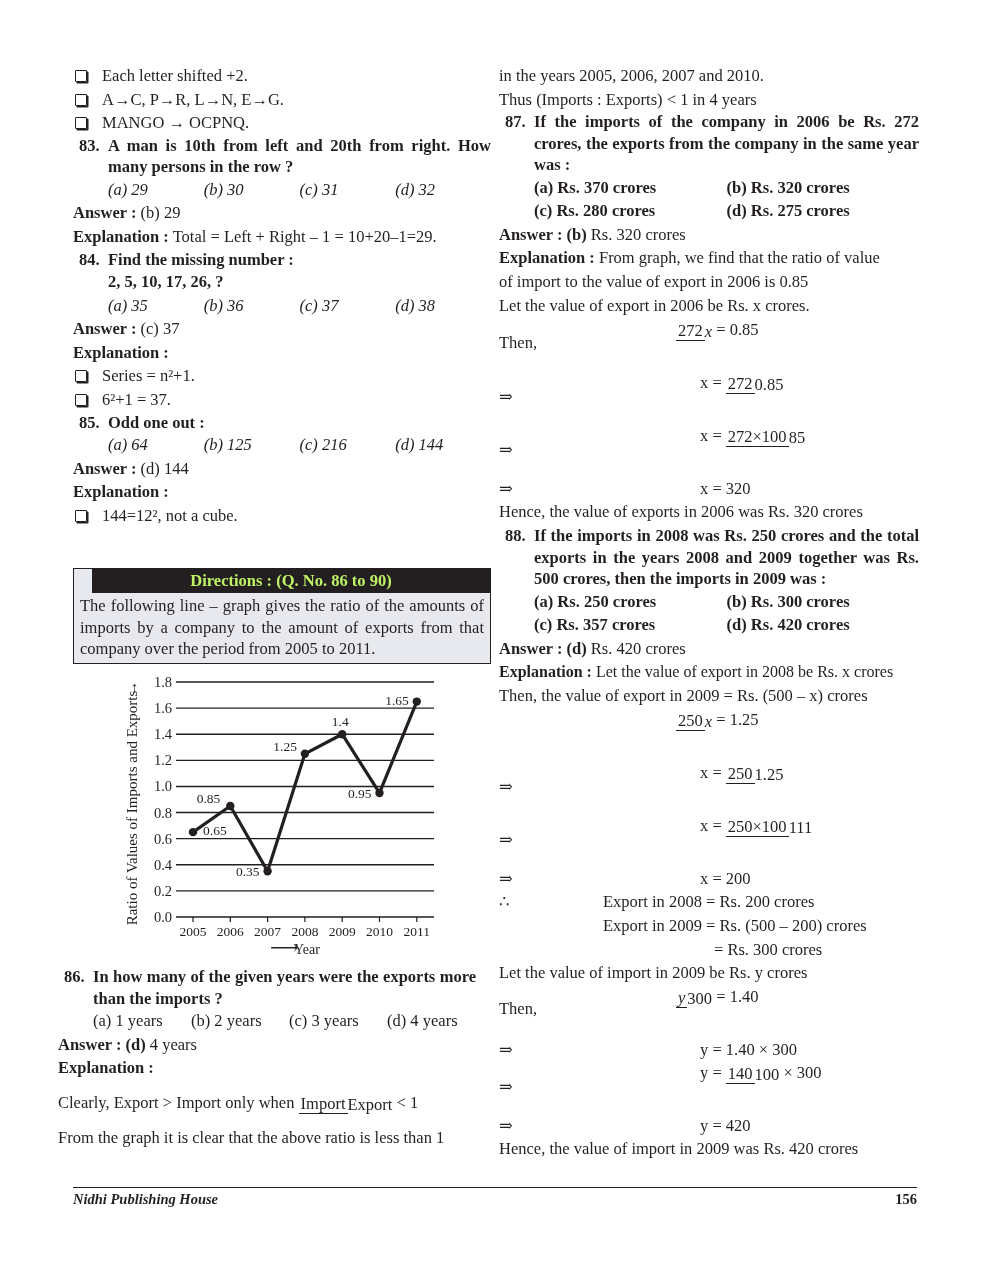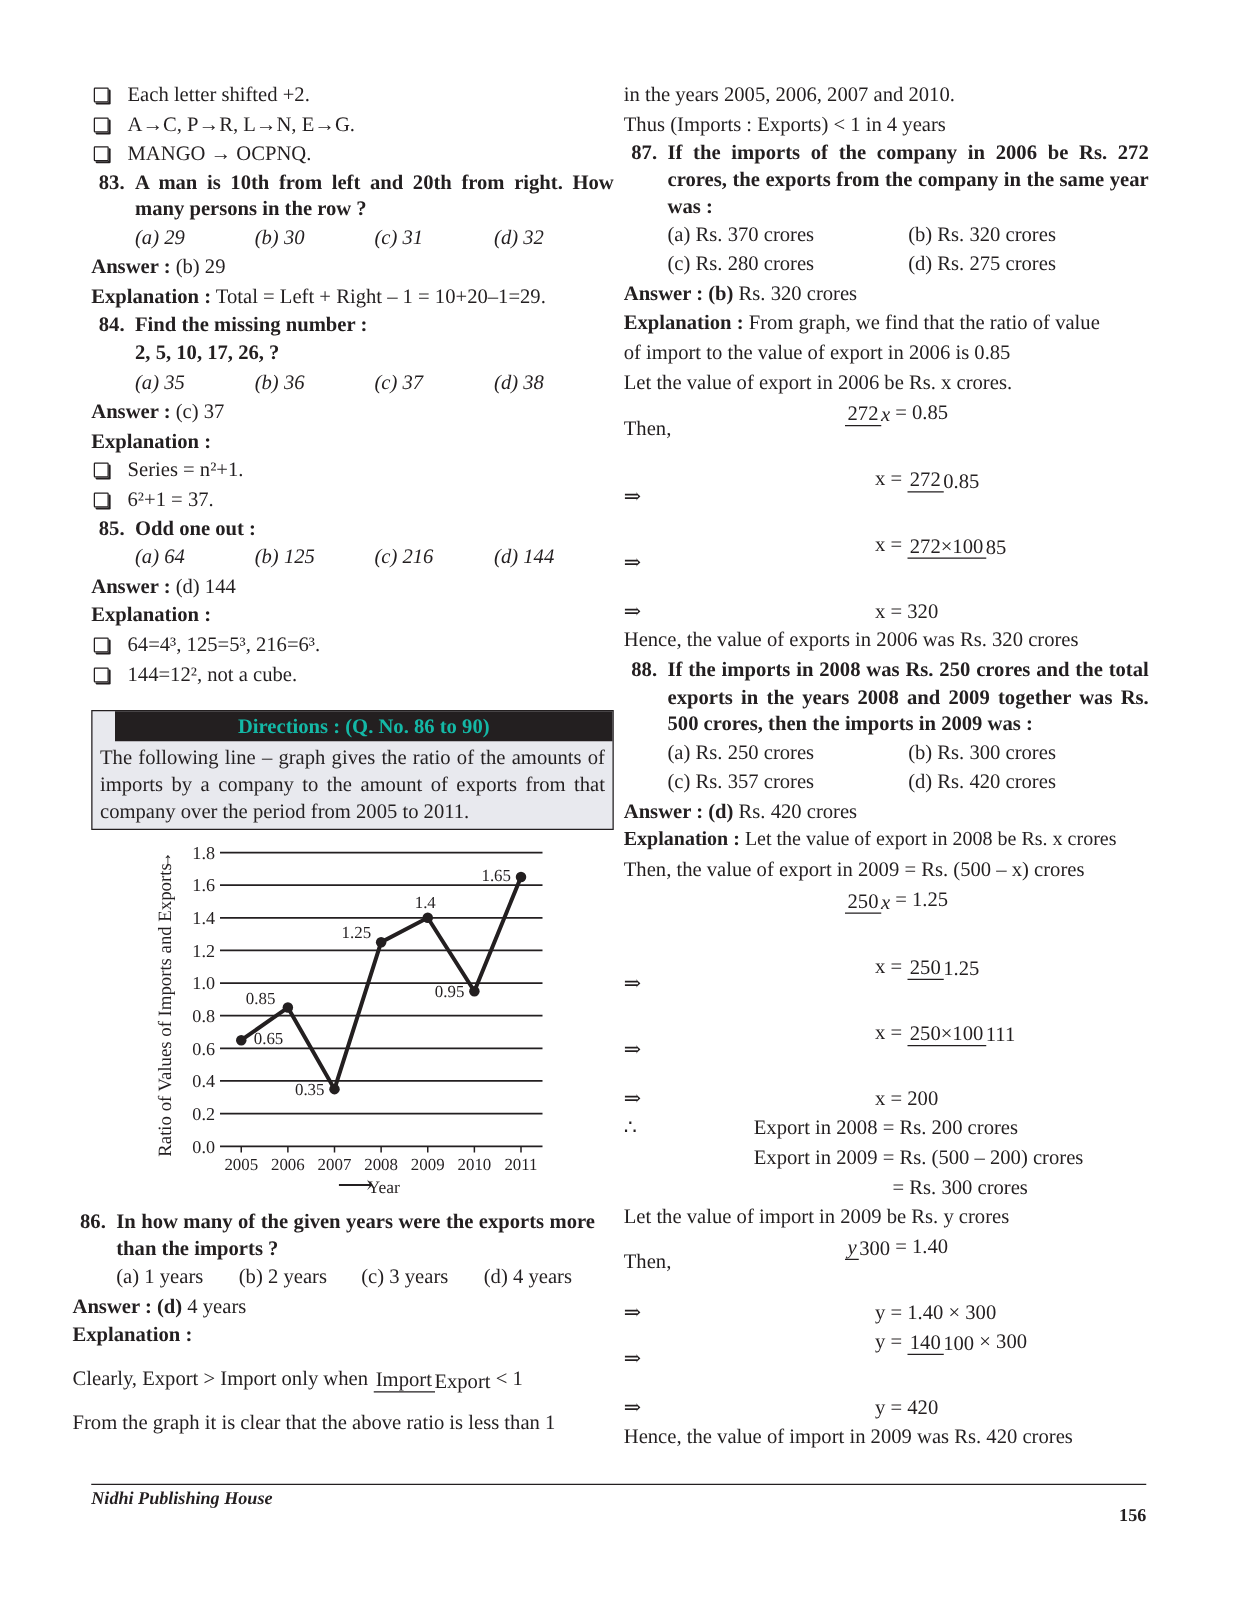--- a/index.html
+++ b/index.html
@@ -9,31 +9,31 @@
   #left{left:73px;width:418px;}
   #right{left:499px;width:420px;}
   .ln{position:relative;height:23.6px;line-height:23.6px;white-space:nowrap;}
   .bul{padding-left:29px;}
   .bul .box{position:absolute;left:2px;top:6px;width:10px;height:10px;border:1.6px solid #231f20;border-radius:1px;box-shadow:1.5px 1.5px 0 #231f20;}
   .q{font-weight:bold;padding-left:35px;text-indent:-29px;line-height:21.5px;height:auto;white-space:normal;text-align:justify;text-align-last:left;}
   .qn{display:inline-block;width:29px;text-indent:0;}
   .opts{padding-left:35px;display:flex;}
   .opts span{display:inline-block;}
   .o4 span{width:98px;font-style:italic;}
-  .o2 span{width:197px;}
+  .o2 span{width:197px;font-weight:bold;}
   b{font-weight:bold;}
   .dir{position:absolute;left:73px;top:568px;width:416px;border:1.5px solid #231f20;background:#e8e9ee;}
-  .dir-h{background:#231f20;color:#14b8a6;text-align:center;font-weight:bold;height:24px;line-height:24px;font-size:16.5px;margin-left:18px;}
+  .dir-h{background:#231f20;color:#bef264;text-align:center;font-weight:bold;height:24px;line-height:24px;font-size:16.5px;margin-left:18px;}
   .dir-b{padding:2px 6px 3px 6px;line-height:21.6px;text-align:justify;text-align-last:left;}
   .frac{display:inline-flex;align-items:center;vertical-align:middle;line-height:19px;}
   .frac .nu{border-bottom:1px solid #231f20;padding:0 2px;}
   .eq{position:absolute;white-space:nowrap;}
   .footer{position:absolute;left:73px;top:1187px;width:844px;border-top:1.6px solid #231f20;}
   .footer .pub{position:absolute;left:0;top:3px;font-style:italic;font-weight:bold;font-size:14.5px;}
-  .footer .pg{position:absolute;right:0;top:17px;font-weight:bold;font-size:14.5px;}
+  .footer .pg{position:absolute;right:0;top:3px;font-weight:bold;font-size:14.5px;}
   svg text{font-family:"Liberation Serif","DejaVu Serif",serif;fill:#231f20;}
 </style>
 </head>
 <body>
 
 <div id="left" class="col">
   <div class="ln bul"><span class="box"></span><span>Each letter shifted +2.</span></div>
   <div class="ln bul"><span class="box"></span><span>A→C, P→R, L→N, E→G.</span></div>
   <div class="ln bul"><span class="box"></span><span>MANGO → OCPNQ.</span></div>
 
@@ -62,21 +62,20 @@
 
   <div class="ln q"><span class="qn">85.</span><span>Odd one out :</span></div>
   <div class="ln opts o4">
     <span>(a) 64</span>
     <span>(b) 125</span>
     <span>(c) 216</span>
     <span>(d) 144</span>
   </div>
   <div class="ln"><b>Answer :</b> <span>(d) 144</span></div>
   <div class="ln"><b>Explanation :</b></div>
-  <div class="ln bul"><span class="box"></span><span>64=4³, 125=5³, 216=6³.</span></div>
   <div class="ln bul"><span class="box"></span><span>144=12², not a cube.</span></div>
 </div>
 
 <div class="dir">
   <div class="dir-h">Directions : (Q. No. 86 to 90)</div>
   <div class="dir-b">The following line – graph gives the ratio of the amounts of imports by a company to the amount of exports from that company over the period from 2005 to 2011.</div>
 </div>
 
 <svg id="chart" width="340" height="290" style="position:absolute;left:120px;top:670px;overflow:visible">
   <g id="grid">

